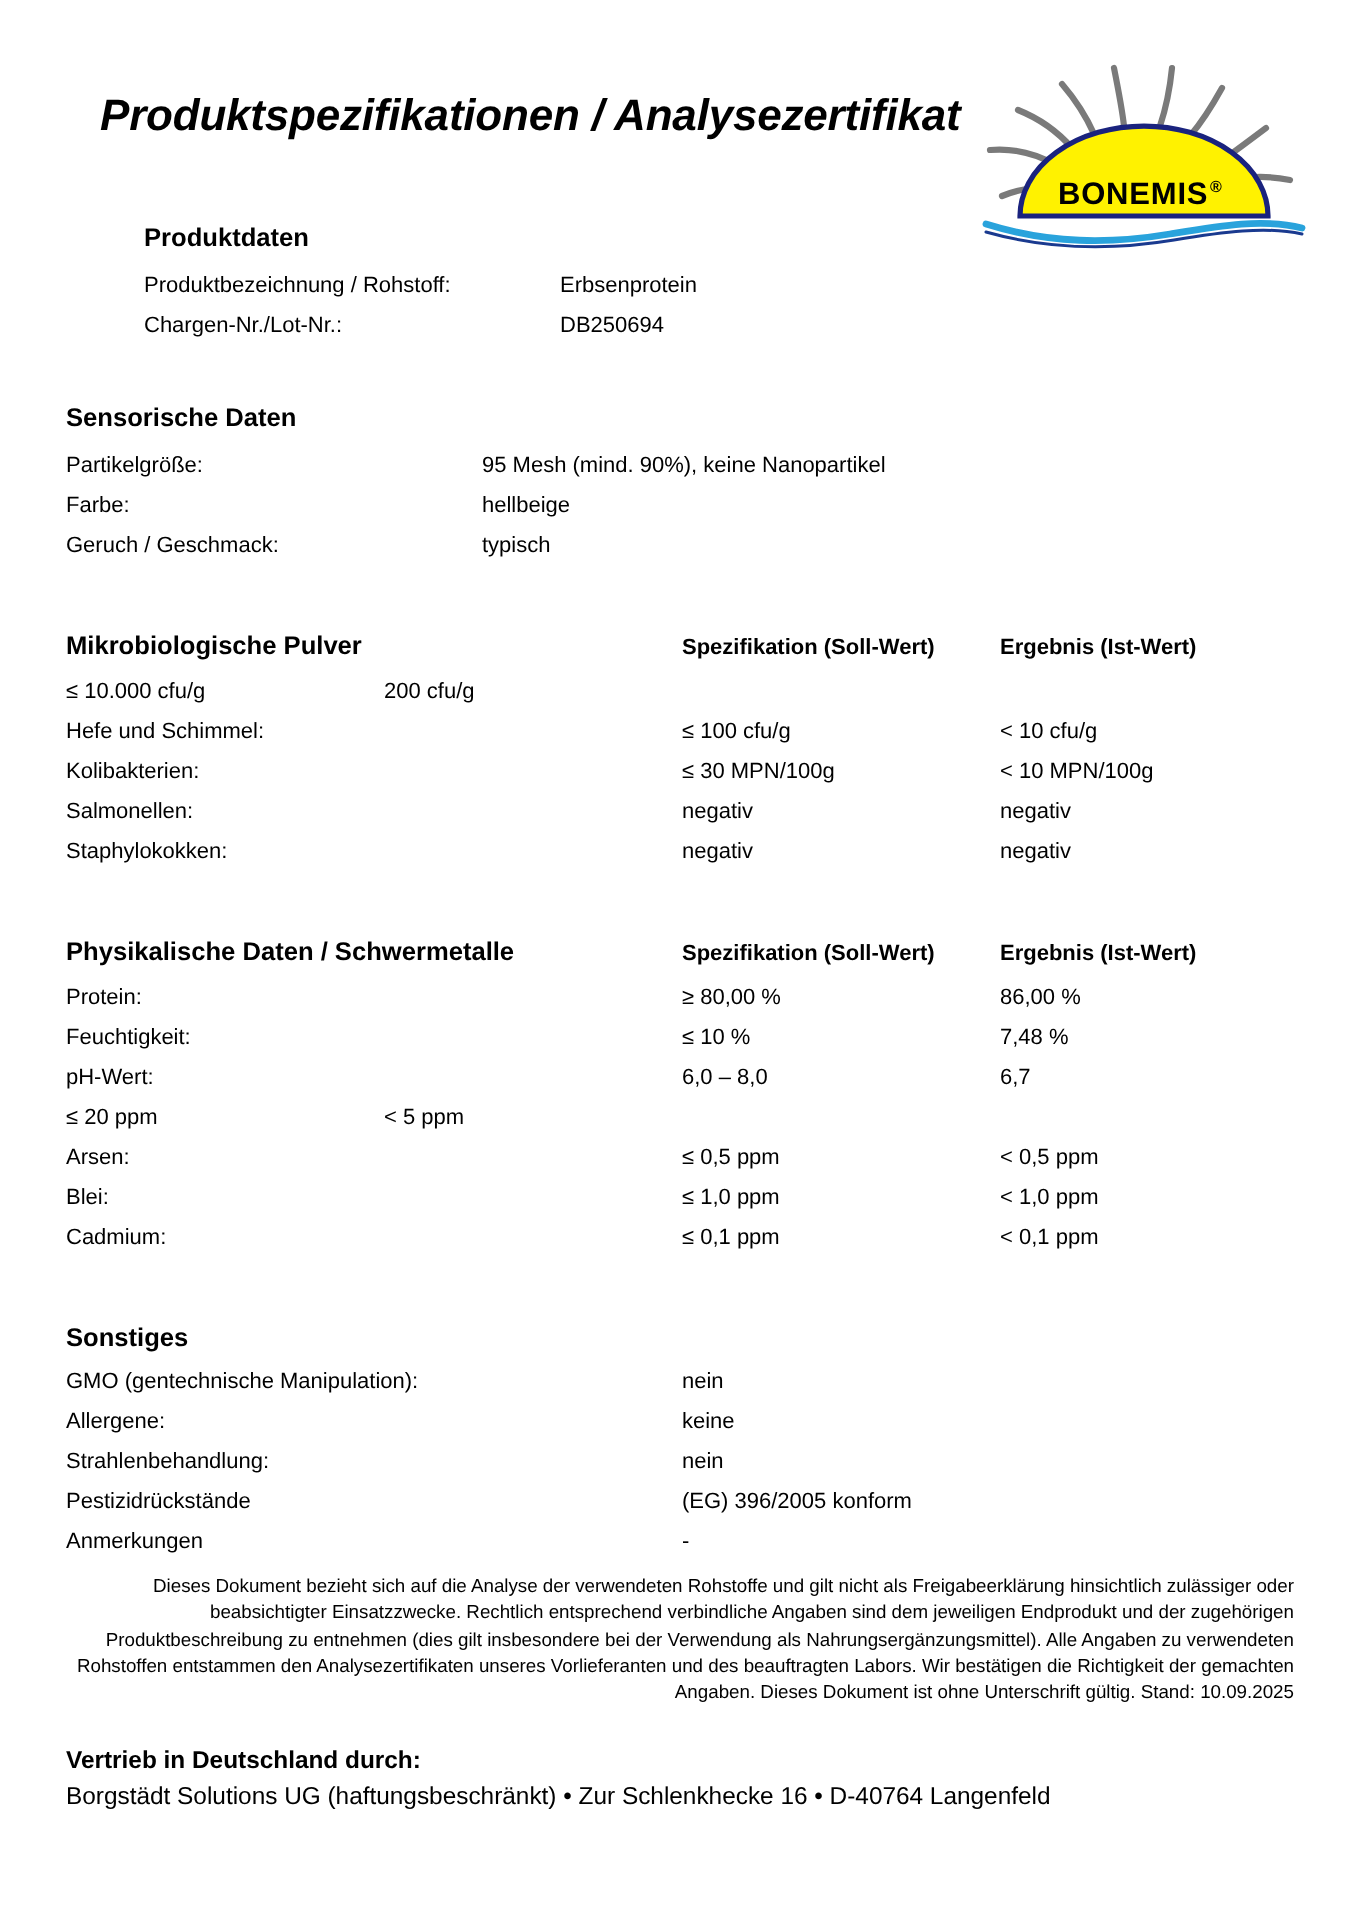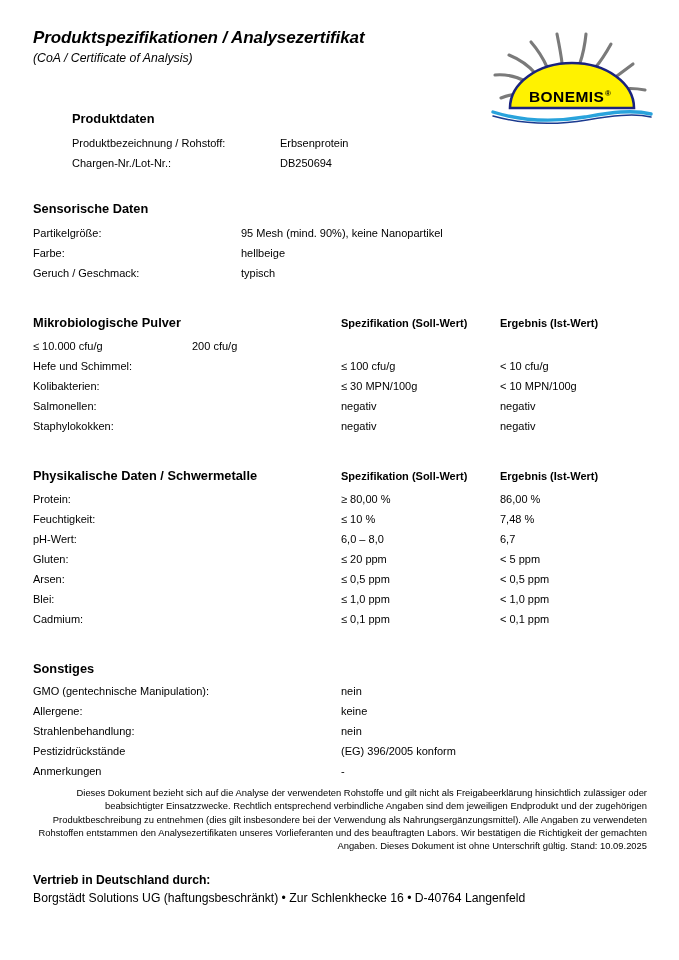--- a/index.html
+++ b/index.html
@@ -24,26 +24,26 @@
   }
 
   
   .header {
     position: relative;
     padding: 28px 0 0 33px;
     height: 112px;
     box-sizing: border-box;
   }
   .doc-title {
-    font-size: 17px;
+    font-size: 22px;
     font-weight: bold;
     font-style: italic;
     letter-spacing: -0.1px;
     line-height: 1.2;
-    margin: 0;
+    margin: 17px;
   }
   .doc-subtitle {
     font-size: 12.3px;
     font-style: italic;
     line-height: 1.25;
     margin: 3px 0 0 0;
   }
 
   
   .logo {
@@ -144,21 +144,20 @@
     line-height: 1.2;
   }
 </style>
 </head>
 <body>
 
 <div class="page">
 
   <div class="header">
     <div class="doc-title">Produktspezifikationen / Analysezertifikat</div>
-    <div class="doc-subtitle">(CoA / Certificate of Analysis)</div>
 
     <div class="logo">
       <svg viewBox="0 0 172 104" xmlns="http://www.w3.org/2000/svg">
 
         <g fill="none" stroke="#7A7A7A" stroke-width="3.1" stroke-linecap="round">
           <path d="M16,72 C26,68 36,67 45,68"></path>
           <path d="M10,49 C22,48 33,51 42,56"></path>
           <path d="M24,29 C34,33 44,40 51,48"></path>
           <path d="M46,16 C52,23 58,32 62,41"></path>
           <path d="M72,8 C74,18 76,28 77,37"></path>
@@ -265,21 +264,20 @@
           <span class="cell-label">Feuchtigkeit:</span>
           <span class="cell-spec">≤ 10 %</span>
           <span class="cell-result">7,48 %</span>
         </div>
         <div class="row">
           <span class="cell-label">pH-Wert:</span>
           <span class="cell-spec">6,0 – 8,0</span>
           <span class="cell-result">6,7</span>
         </div>
         <div class="row">
-          <span class="cell-label">Gluten:</span>
           <span class="cell-spec">≤ 20 ppm</span>
           <span class="cell-result">&lt; 5 ppm</span>
         </div>
         <div class="row">
           <span class="cell-label">Arsen:</span>
           <span class="cell-spec">≤ 0,5 ppm</span>
           <span class="cell-result">&lt; 0,5 ppm</span>
         </div>
         <div class="row">
           <span class="cell-label">Blei:</span>

